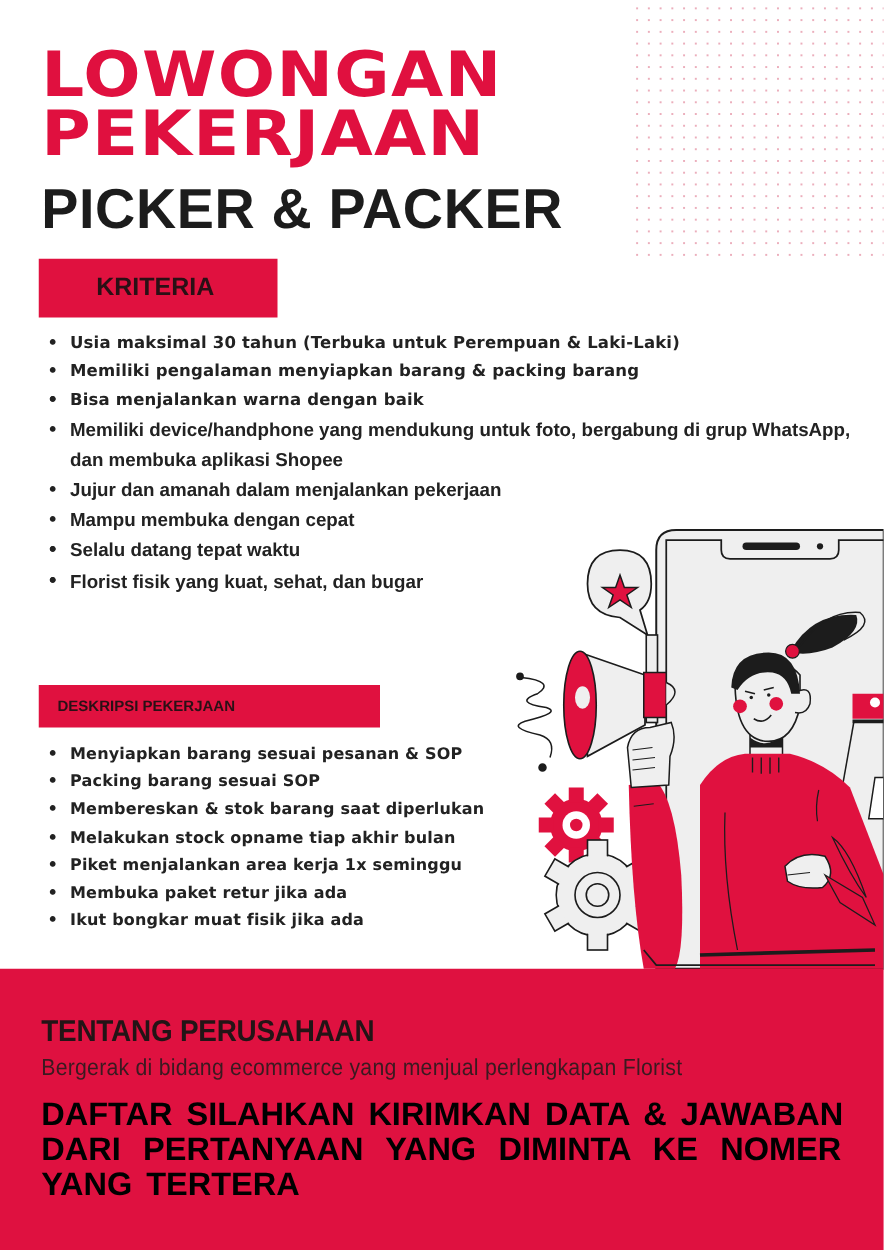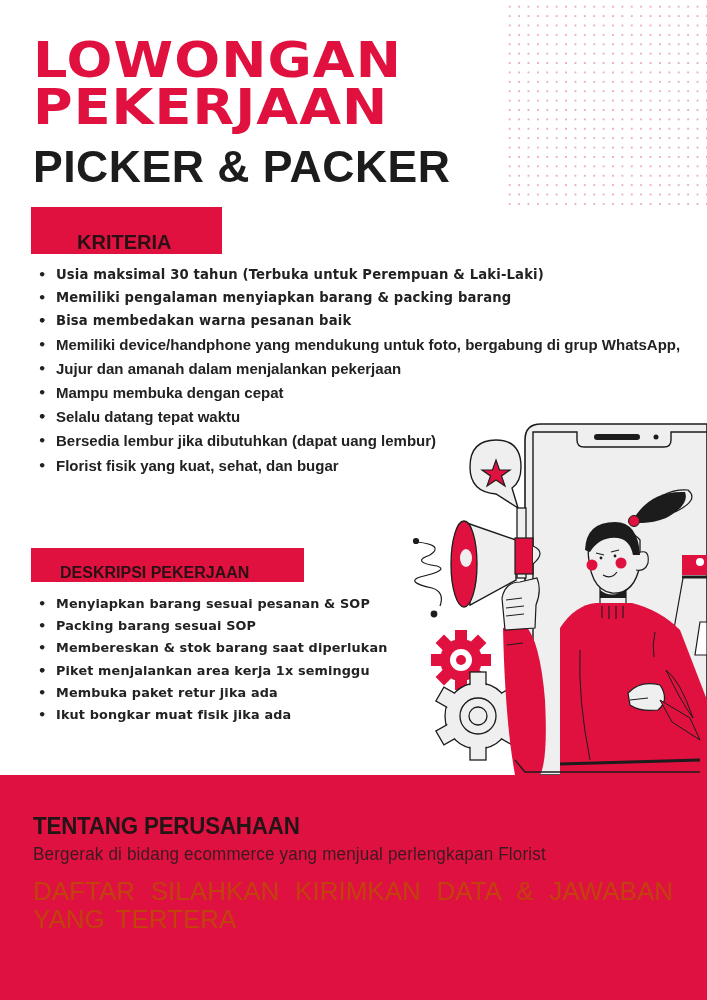--- a/index.html
+++ b/index.html
@@ -23,24 +23,24 @@
     .t2 { top: 83px; }
     .title-black {
       position: absolute; left: 33px; top: 144px; font-family: "Liberation Sans", sans-serif;
       font-weight: bold; color: #1c1c1c; font-size: 45px; line-height: 46px; letter-spacing: 0.5px;
       transform: scaleX(0.99); transform-origin: left top;
     }
 
     .section-label {
       position: absolute; background: #e0113f; color: #2a1015;
       font-family: "Liberation Sans", sans-serif; font-weight: bold;
-      display: flex; align-items: flex-end;
+      display: flex; align-items: center;
     }
     .kriteria { left: 31px; top: 207px; width: 191px; height: 47px; font-size: 20px; padding-left: 46px; }
-    .deskripsi { left: 31px; top: 548px; width: 273px; height: 34px; font-size: 16px; padding-left: 29px; }
+    .deskripsi { left: 31px; top: 548px; width: 273px; height: 34px; font-size: 12px; padding-left: 15px; }
 
     .list { position: absolute; list-style: none; }
     .list li {
       position: relative; font-family: "DejaVu Sans", sans-serif; font-weight: bold;
       font-size: 13.2px; color: #222; padding-left: 22px; letter-spacing: 0.15px;
     }
     .list li .bullet {
       position: absolute; left: 4px; top: 0; font-size: 13px;
     }
     .criteria-list { left: 34px; top: 263px; width: 660px; }
@@ -59,22 +59,22 @@
       font-weight: bold; font-size: 24px; color: #231416; letter-spacing: -0.2px;
       transform: scaleX(0.93); transform-origin: left top;
     }
     .about-text {
       position: absolute; left: 33px; top: 843px; font-family: "Liberation Sans", sans-serif;
       font-size: 18.5px; color: #3a1a20; letter-spacing: 0.2px;
       transform: scaleX(0.92); transform-origin: left top;
     }
     .cta {
       position: absolute; left: 33px; top: 877px; width: 640px;
-      font-family: "Liberation Sans", sans-serif; font-weight: normal; font-size: 26px;
-      line-height: 28px; color: #c2410c; text-align: justify; text-align-last: left;
+      font-family: "Liberation Sans", sans-serif; font-weight: bold; font-size: 26px;
+      line-height: 28px; color: #000000; text-align: justify; text-align-last: left;
       word-spacing: 4px;
     }
     .cta-line { display: block; text-align: justify; text-align-last: justify; white-space: nowrap; }
     .cta-line.last { text-align-last: left; }
   </style>
 </head>
 <body>
 
 <div class="dots"></div>
 
@@ -83,39 +83,40 @@
 <div class="title-black">PICKER &amp; PACKER</div>
 
 <div class="section-label kriteria">
   <span>KRITERIA</span>
 </div>
 
 <ul class="list criteria-list">
   <li><span class="bullet">•</span><span class="txt">Usia maksimal 30 tahun (Terbuka untuk Perempuan &amp; Laki-Laki)</span></li>
   <li><span class="bullet">•</span><span class="txt">Memiliki pengalaman menyiapkan barang &amp; packing barang</span></li>
   <li><span class="bullet">•</span></li>
-  <li><span class="bullet">•</span><span class="txt">Bisa membedakan warna pesanan baik</span></li>
+  <li><span class="bullet">•</span><span class="txt">Bisa menjalankan warna dengan baik</span></li>
   <li class="narrow"><span class="bullet">•</span><span class="txt">Memiliki device/handphone yang mendukung untuk foto, bergabung di grup WhatsApp,</span></li>
+  <li class="narrow"><span class="txt">dan membuka aplikasi Shopee</span></li>
   <li class="narrow"><span class="bullet">•</span><span class="txt">Jujur dan amanah dalam menjalankan pekerjaan</span></li>
   <li class="narrow"><span class="bullet">•</span><span class="txt">Mampu membuka dengan cepat</span></li>
   <li class="narrow"><span class="bullet">•</span></li>
   <li class="narrow"><span class="bullet">•</span><span class="txt">Selalu datang tepat waktu</span></li>
-  <li class="narrow"><span class="bullet">•</span><span class="txt">Bersedia lembur jika dibutuhkan (dapat uang lembur)</span></li>
+  <li class="narrow"><span class="bullet">•</span></li>
   <li class="narrow"><span class="bullet">•</span><span class="txt">Florist fisik yang kuat, sehat, dan bugar</span></li>
 </ul>
 
 <div class="section-label deskripsi">
   <span>DESKRIPSI PEKERJAAN</span>
 </div>
 
 <ul class="list desc-list">
   <li><span class="bullet">•</span><span>Menyiapkan barang sesuai pesanan &amp; SOP</span></li>
   <li><span class="bullet">•</span><span>Packing barang sesuai SOP</span></li>
   <li><span class="bullet">•</span><span>Membereskan &amp; stok barang saat diperlukan</span></li>
-  <li><span class="bullet">•</span></li>
+  <li><span class="bullet">•</span><span>Melakukan stock opname tiap akhir bulan</span></li>
   <li><span class="bullet">•</span><span>Piket menjalankan area kerja 1x seminggu</span></li>
   <li><span class="bullet">•</span><span>Membuka paket retur jika ada</span></li>
   <li><span class="bullet">•</span><span>Ikut bongkar muat fisik jika ada</span></li>
 </ul>
 
 <svg class="illus" viewBox="400 410 307 370" width="307" height="370" xmlns="http://www.w3.org/2000/svg">
 
   <g>
     <path d="M525 775 L525 440 Q525 424 541 424 L707 424 L707 775 Z" fill="#efefef" stroke="#1c1c1c" stroke-width="1.6"></path>
     <path d="M533 770 L533 432 L577 432 L577 440 Q577 447 584 447 L664 447 Q671 447 671 440 L671 432 L707 432" fill="none" stroke="#1c1c1c" stroke-width="1.4"></path>
@@ -235,14 +236,15 @@
     <path d="M515 760 L525 772 L700 772" fill="none" stroke="#1c1c1c" stroke-width="1.4"></path>
     <line x1="560" y1="764" x2="700" y2="760" stroke="#1c1c1c" stroke-width="3"></line>
   </g>
 </svg>
 
 <div class="footer"></div>
 <div class="about-title">TENTANG PERUSAHAAN</div>
 <div class="about-text">Bergerak di bidang ecommerce yang menjual perlengkapan Florist</div>
 <div class="cta">
   <span class="cta-line">DAFTAR SILAHKAN KIRIMKAN DATA &amp; JAWABAN</span>
+  <span class="cta-line">DARI PERTANYAAN YANG DIMINTA KE NOMER</span>
   <span class="cta-line last">YANG TERTERA</span>
 </div>
 
 </body></html>

